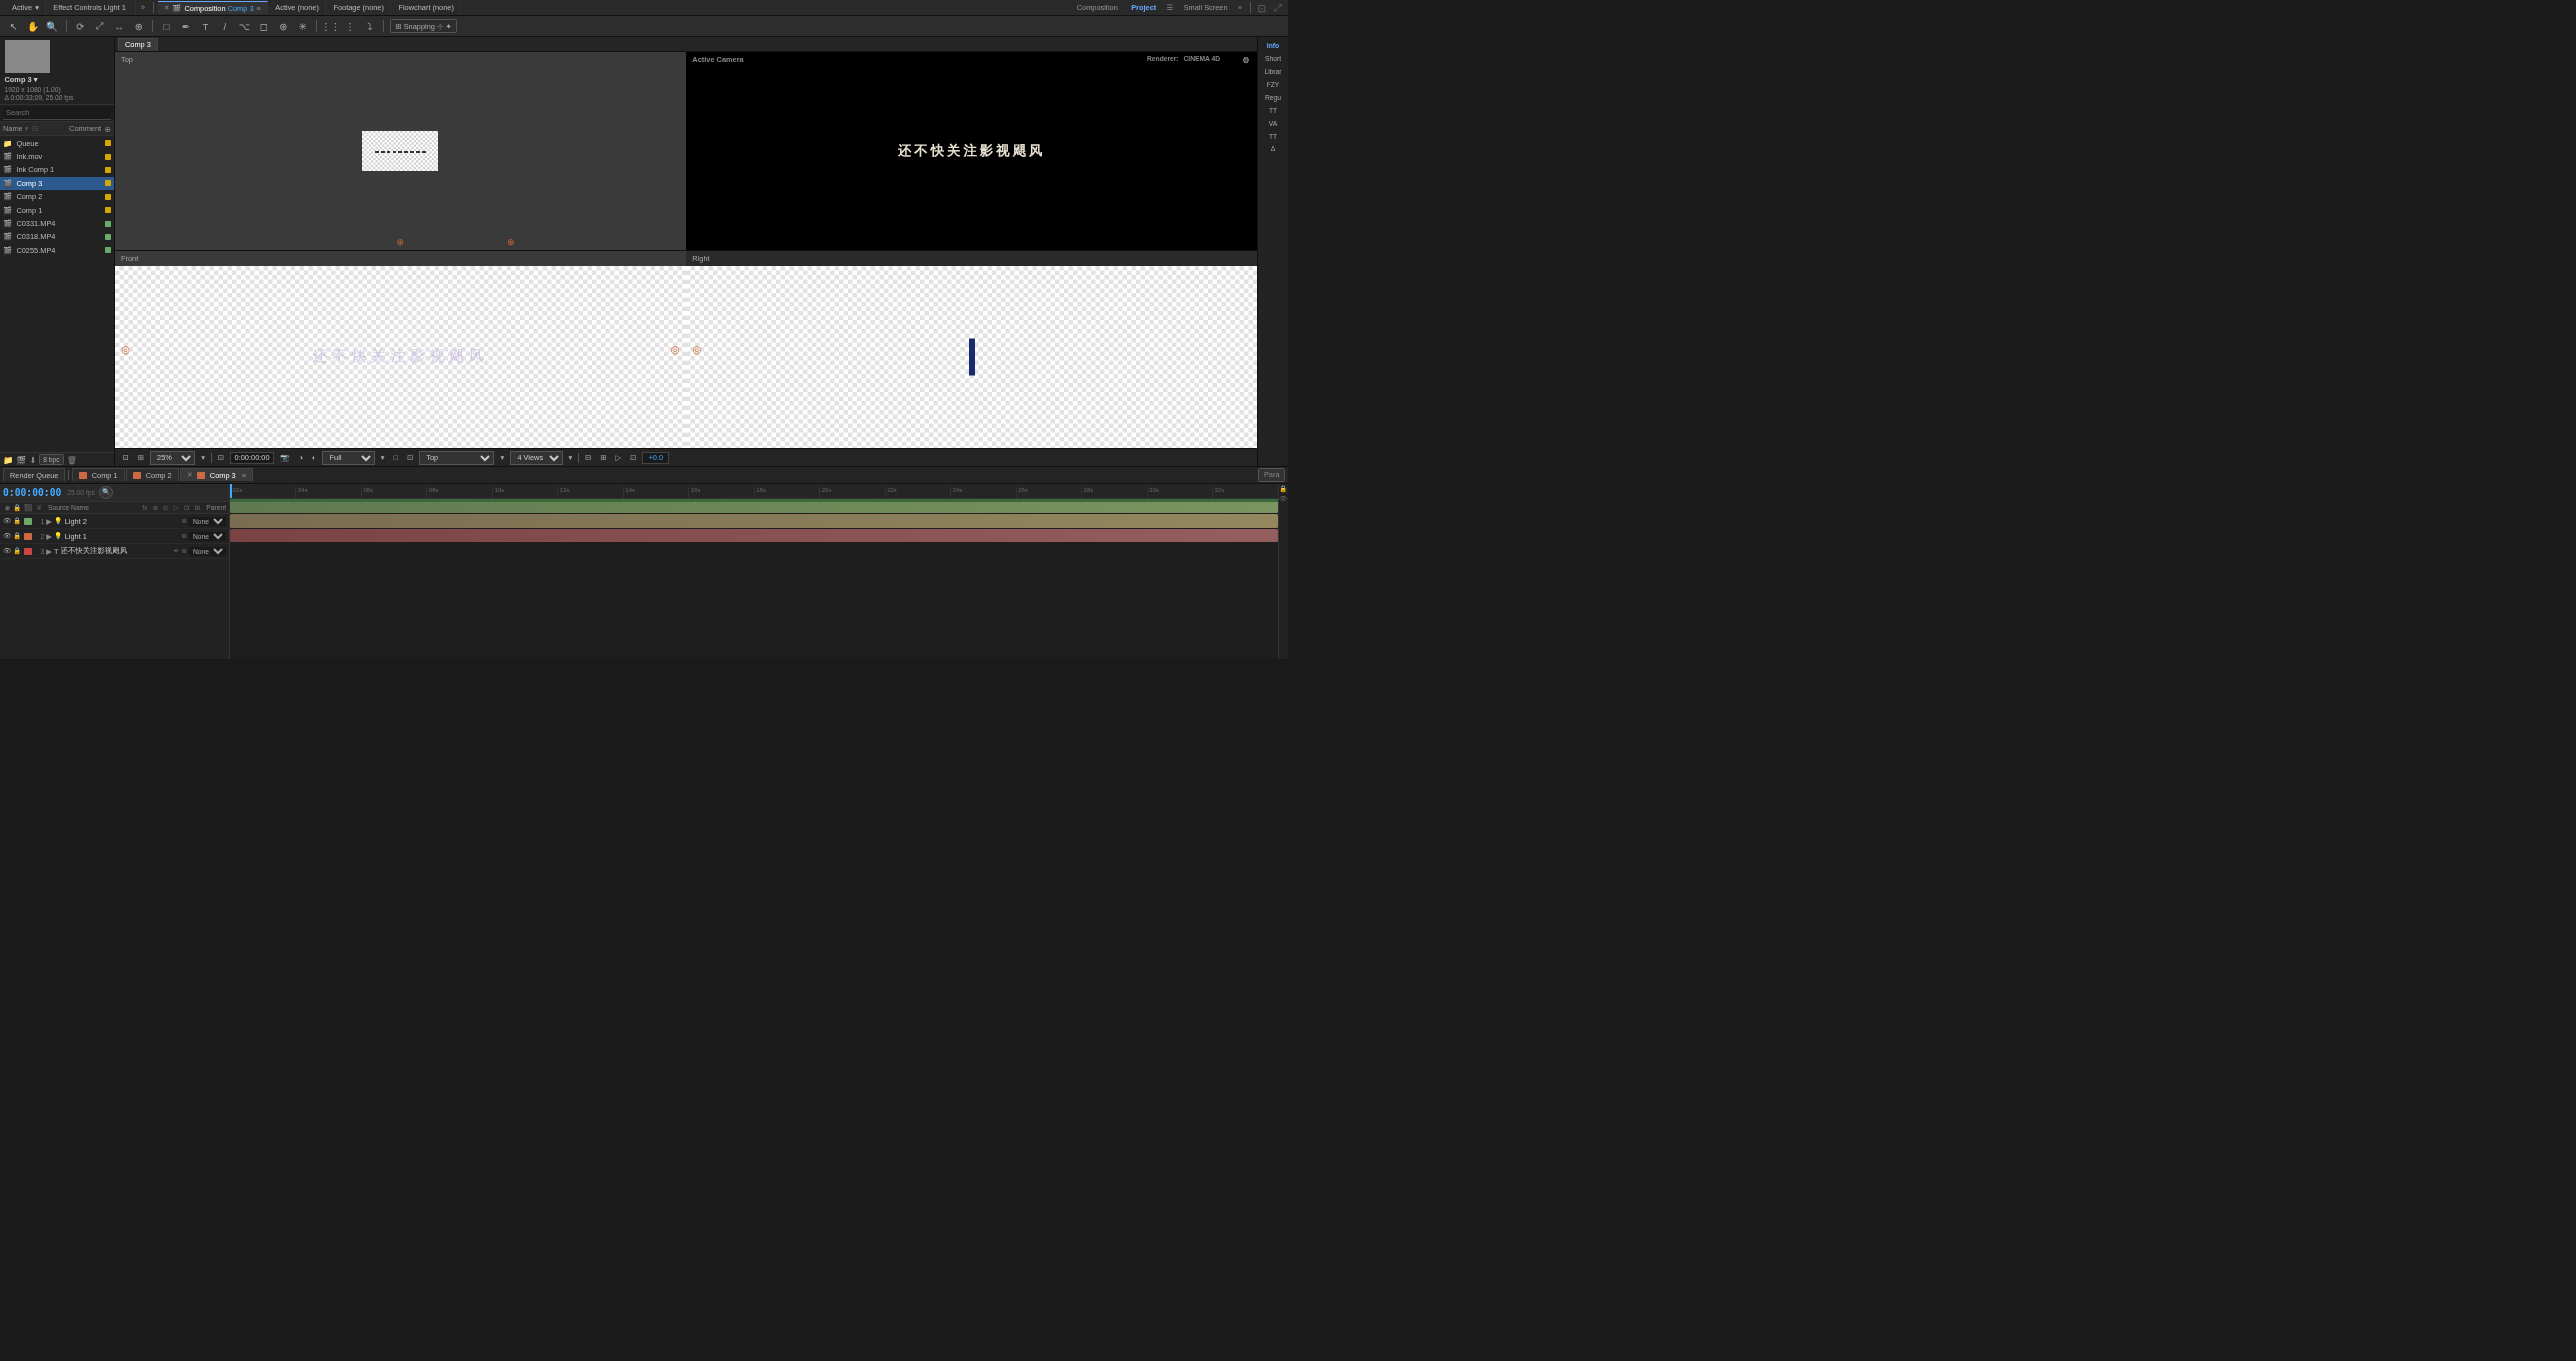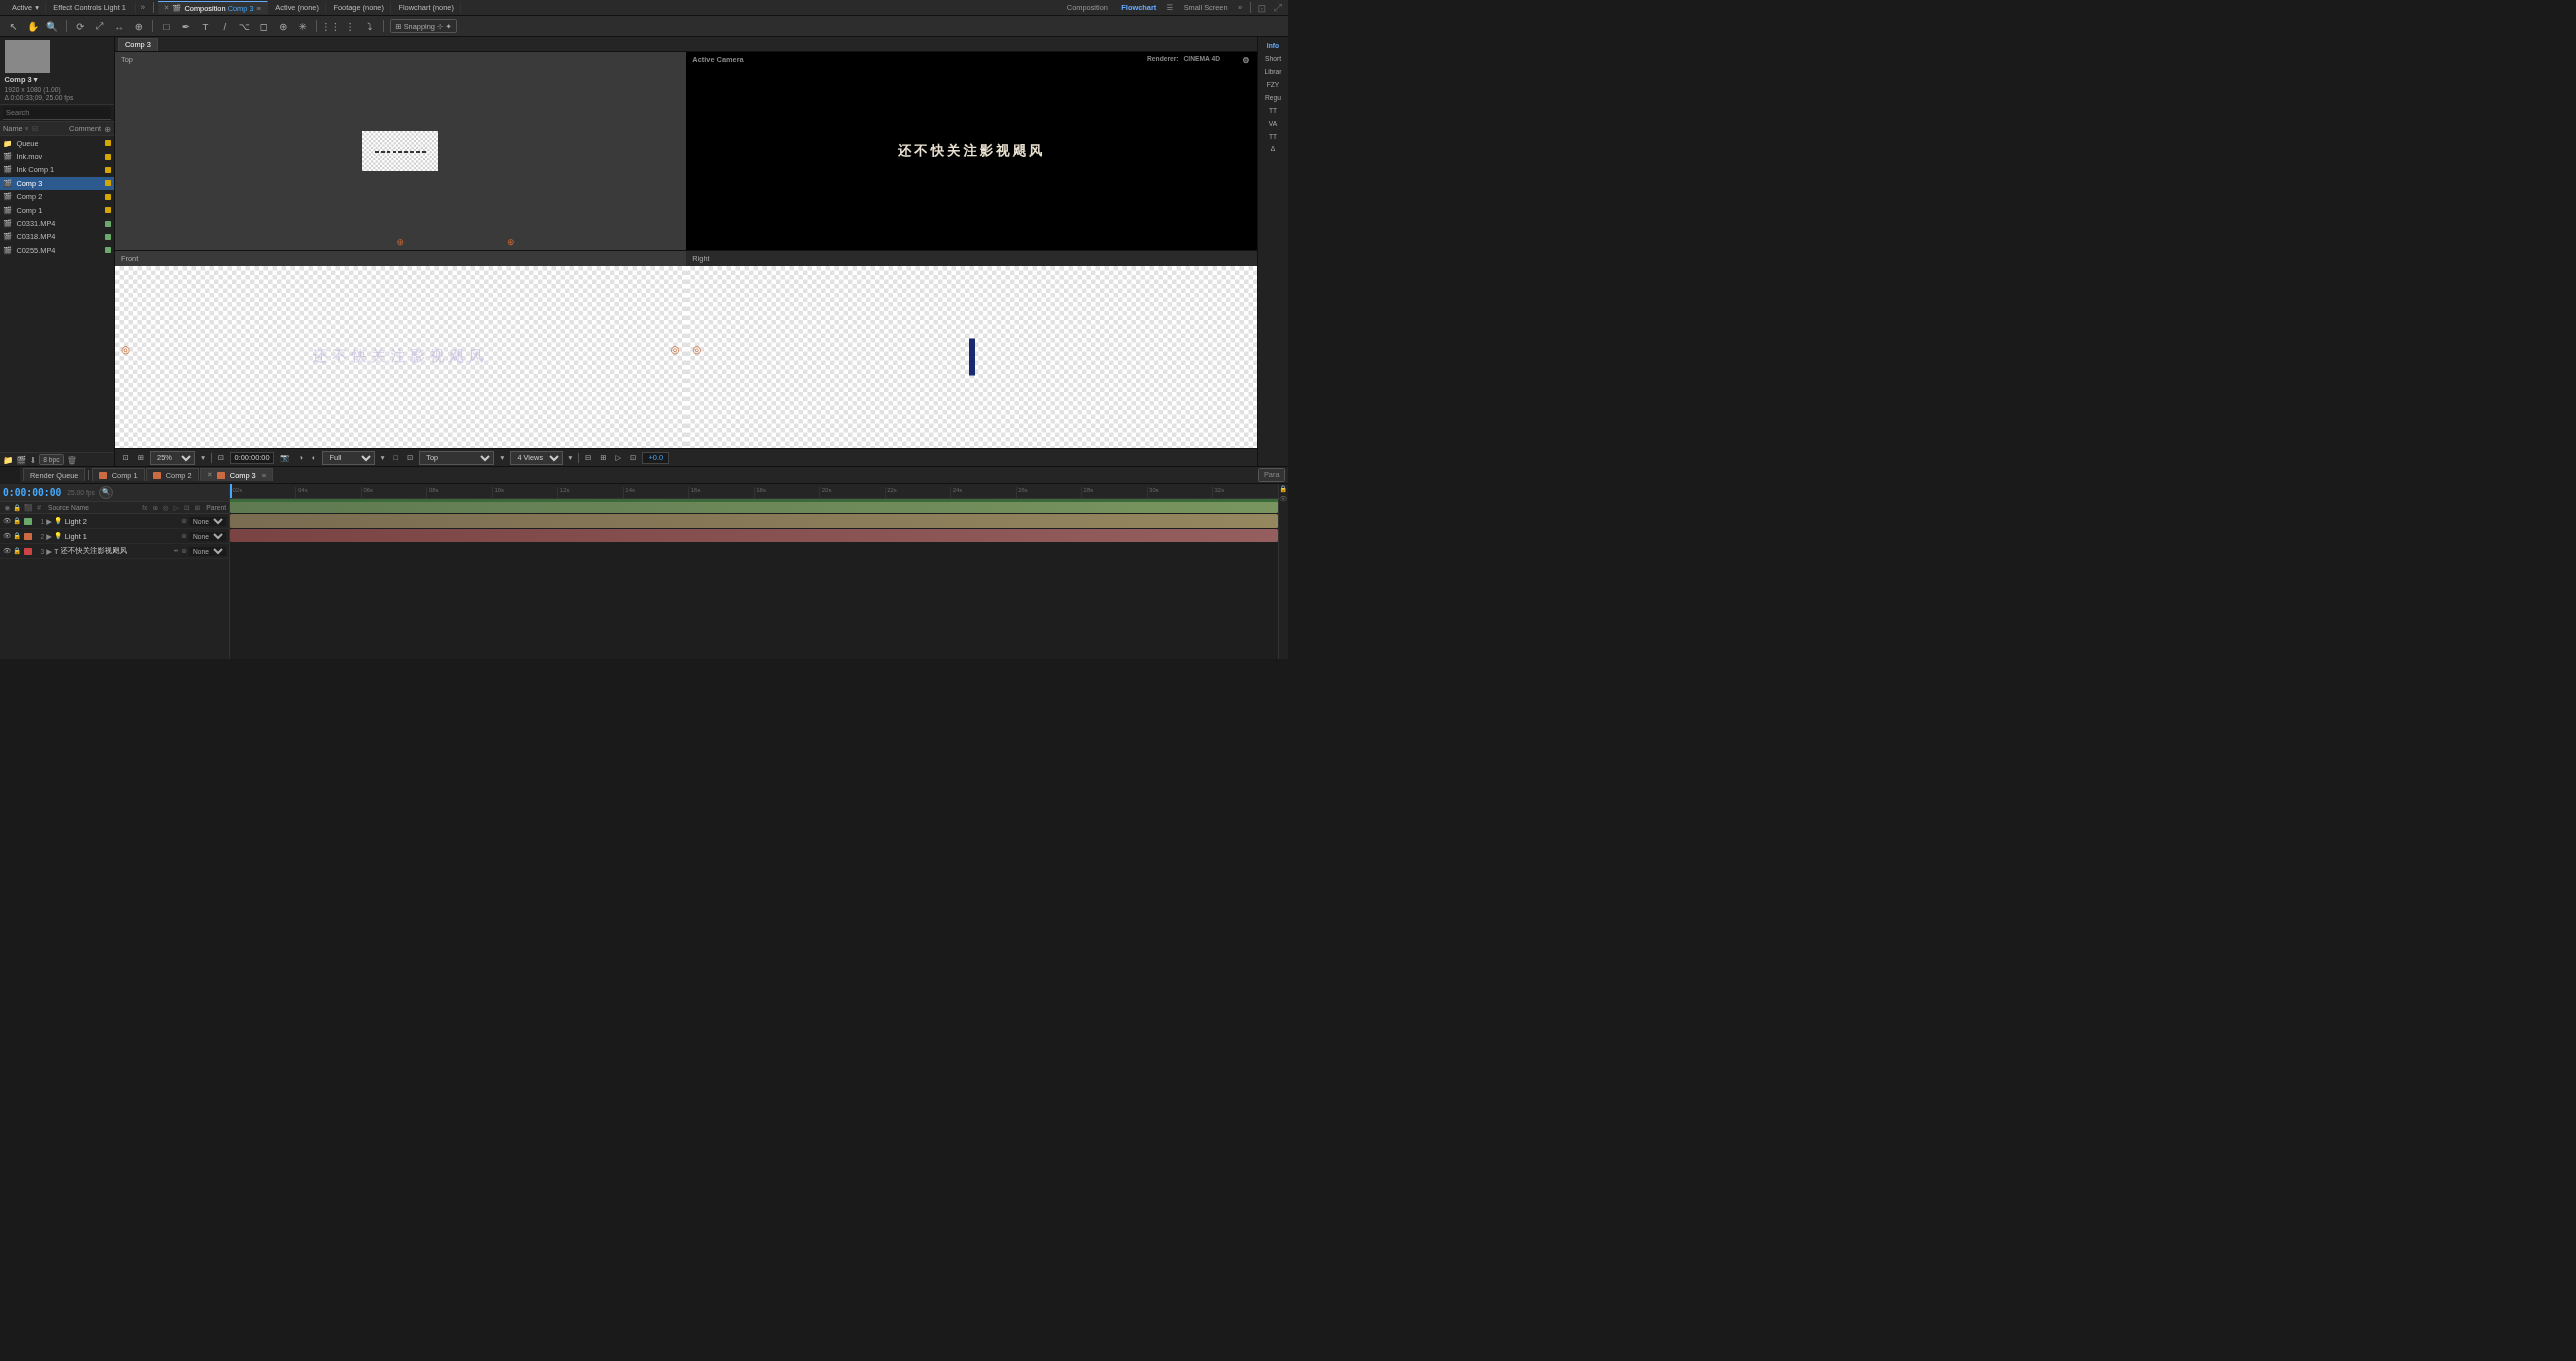--- a/index.html
+++ b/index.html
@@ -312,21 +312,20 @@
       flex-direction: column;
     }
     .timeline-tabs {
       background: #252525;
       height: 16.3px;
       display: flex;
       align-items: center;
       padding: 0 3px;
       border-bottom: 0.7px solid #111;
       gap: 1.5px;
-      margin-left: 20px;
     }
     .timeline-tab {
       background: #2d2d2d;
       border: 0.7px solid #444;
       border-bottom: none;
       padding: 1.5px 6px;
       cursor: pointer;
       color: #bbb;
       font-size: 7.4px;
       display: flex; align-items: center; gap: 3px;
@@ -534,21 +533,21 @@
     </div>
     <div class="panel-label-tab">
       <span>Footage (none)</span>
     </div>
     <div class="panel-label-tab">
       <span>Flowchart (none)</span>
     </div>
   </div>
   <div class="top-right-ws">
     <span class="workspace-item">Composition</span>
-    <span class="workspace-item active bold">Flowchart</span>
+    <span class="workspace-item active bold">Project</span>
     <span style="color:#888;font-size:7.4px">☰</span>
     <span class="workspace-item">Small Screen</span>
     <span style="color:#888;font-size:7.4px;cursor:pointer">»</span>
     <div style="width:0.7px;height:10.4px;background:#555"></div>
     <span style="color:#666;font-size:10.4px;cursor:pointer">⊡</span>
     <span style="color:#666;font-size:10.4px;cursor:pointer">⤢</span>
   </div>
 </div>
 
 <div class="toolbar">

